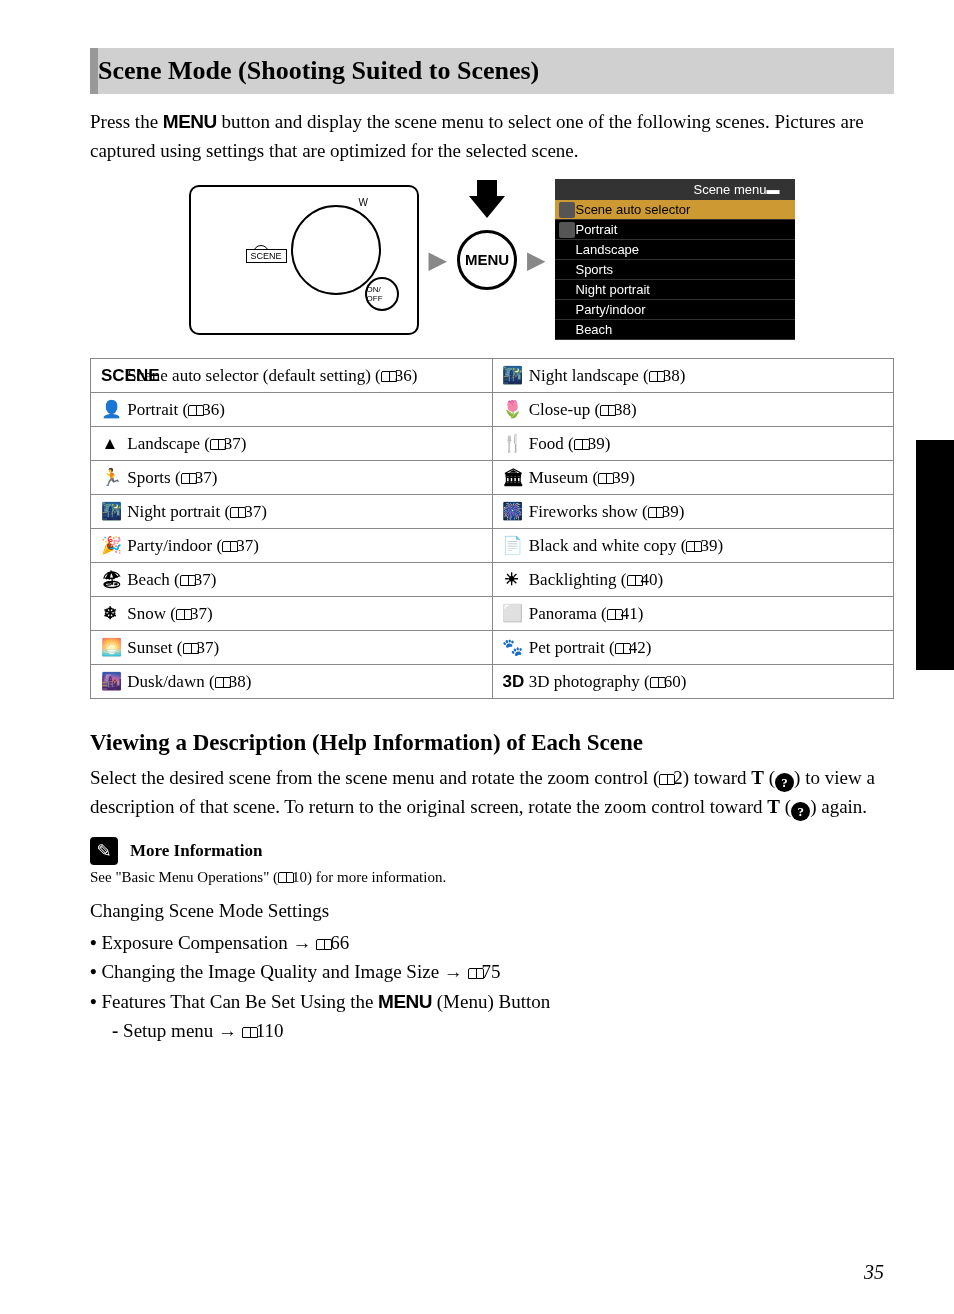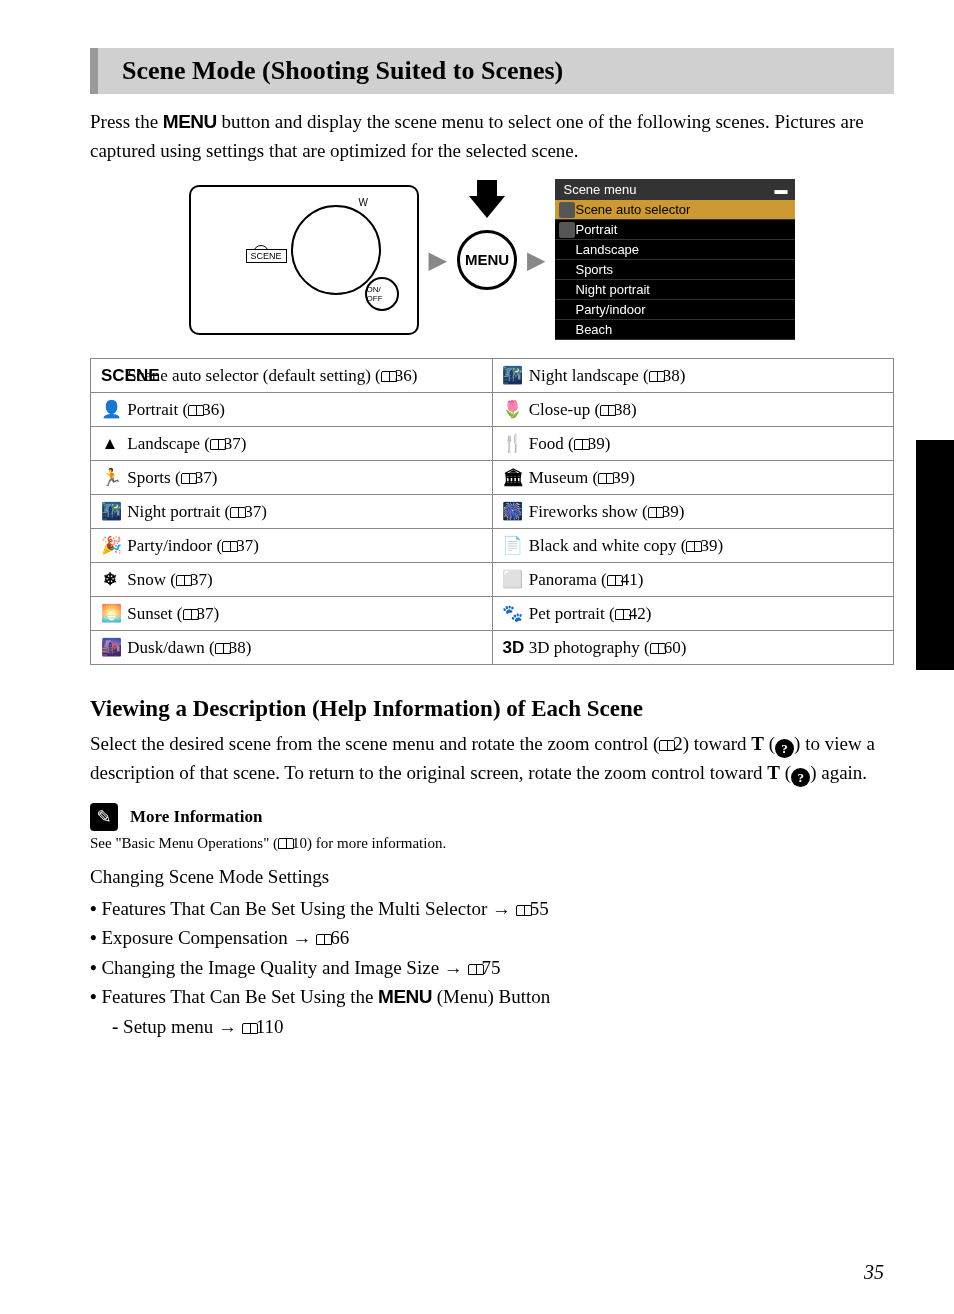--- a/index.html
+++ b/index.html
@@ -1,31 +1,31 @@
 <!DOCTYPE html>
 <html><head>
 <meta charset="utf-8">
 <style>
 *{box-sizing:border-box;margin:0;padding:0}
 body{font-family:Georgia,'Times New Roman',serif;background:#fff;color:#000;width:954px;height:1314px;position:relative;padding:48px 60px 48px 90px}
-.title-bar{background:#d0d0d0;padding:8px 24px;border-left:8px solid #999;margin-bottom:14px}
+.title-bar{background:#d0d0d0;padding:8px 0;border-left:8px solid #999;margin-bottom:14px}
 .title-bar h1{font-size:26px;font-weight:bold}
 .intro{font-size:19px;line-height:1.5;margin-bottom:14px}
 .menu-label{font-family:Arial,sans-serif;font-weight:bold;font-stretch:condensed;letter-spacing:-0.5px}
 .figure-row{display:flex;align-items:center;justify-content:center;gap:10px;margin:14px 0 18px}
 .camera-box{width:230px;height:150px;border:2px solid #000;border-radius:10px;position:relative;background:#fff}
 .dial{width:90px;height:90px;border:2px solid #000;border-radius:50%;position:absolute;top:18px;left:100px;display:flex;align-items:center;justify-content:center;font-size:7px}
 .scene-tag{position:absolute;left:55px;top:62px;border:1px solid #000;font-size:9px;padding:1px 4px;background:#fff;font-family:Arial}
 .onoff{position:absolute;right:18px;bottom:22px;width:34px;height:34px;border:2px solid #000;border-radius:50%;font-size:8px;display:flex;align-items:center;justify-content:flex-end;font-family:Arial}
 .cam-misc{position:absolute;top:10px;left:168px;font-size:10px;font-family:Arial;text-align:center}
 .arrow-small{font-size:24px;color:#888}
 .menu-btn{width:60px;height:60px;border:3px solid #000;border-radius:50%;display:flex;align-items:center;justify-content:center;font-family:Arial;font-weight:bold;font-size:15px;position:relative}
 .down-arrow-tri{width:0;height:0;border-left:18px solid transparent;border-right:18px solid transparent;border-top:22px solid #000}
 .scene-menu{width:240px;background:#000;color:#fff;font-size:14px;font-family:Arial}
-.scene-menu .hdr{background:#333;padding:3px 8px;display:flex;justify-content:space-between;align-items:center;font-size:13px}
+.scene-menu .hdr{background:#333;padding:3px 16px;display:flex;justify-content:flex-end;align-items:center;font-size:13px}
 .scene-menu .item{padding:2px 8px 2px 20px;border-bottom:1px solid #333;position:relative;font-size:13px}
 .scene-menu .item.selected{background:#cc9933;color:#000}
 .scene-menu .side-icon{position:absolute;left:4px;top:2px;width:16px;height:16px;background:#555;font-size:9px;display:flex;align-items:center;justify-content:center;border-radius:2px}
 .scene-table{width:100%;border-collapse:collapse;margin-bottom:24px}
 .scene-table td{border:1px solid #888;padding:6px 10px;font-size:17px;vertical-align:middle;width:50%}
 .tbl-icon{display:inline-block;width:18px;text-align:center;margin-right:4px;font-family:Arial;font-weight:bold}
 .book-icon{display:inline-block;width:16px;height:11px;border:1.3px solid #000;border-radius:2px 2px 0 0;position:relative;vertical-align:-1px;margin-right:-2px}
 .book-icon::after{content:'';position:absolute;left:50%;top:0;bottom:0;width:1px;background:#000}
 h2{font-size:23px;font-weight:bold;margin:31px 0 8px}
 .para{font-size:19px;line-height:1.5}
@@ -115,20 +115,24 @@
       </tr>
       <tr>
         <td><span class="tbl-icon">🌃</span> <span>Night portrait</span> (<span class="book-icon"></span><span>37</span>)</td>
         <td><span class="tbl-icon">🎆</span> <span>Fireworks show</span> (<span class="book-icon"></span><span>39</span>)</td>
       </tr>
       <tr>
         <td><span class="tbl-icon">🎉</span> <span>Party/indoor</span> (<span class="book-icon"></span><span>37</span>)</td>
         <td><span class="tbl-icon">📄</span> <span>Black and white copy</span> (<span class="book-icon"></span><span>39</span>)</td>
       </tr>
       <tr>
+        <td><span class="tbl-icon">🏖</span> <span>Beach</span> (<span class="book-icon"></span><span>37</span>)</td>
+        <td><span class="tbl-icon">☀</span> <span>Backlighting</span> (<span class="book-icon"></span><span>40</span>)</td>
+      </tr>
+      <tr>
         <td><span class="tbl-icon">❄</span> <span>Snow</span> (<span class="book-icon"></span><span>37</span>)</td>
         <td><span class="tbl-icon">⬜</span> <span>Panorama</span> (<span class="book-icon"></span><span>41</span>)</td>
       </tr>
       <tr>
         <td><span class="tbl-icon">🌅</span> <span>Sunset</span> (<span class="book-icon"></span><span>37</span>)</td>
         <td><span class="tbl-icon">🐾</span> <span>Pet portrait</span> (<span class="book-icon"></span><span>42</span>)</td>
       </tr>
       <tr>
         <td><span class="tbl-icon">🌆</span> <span>Dusk/dawn</span> (<span class="book-icon"></span><span>38</span>)</td>
         <td><span class="tbl-icon">3D</span> <span>3D photography</span> (<span class="book-icon"></span><span>60</span>)</td>
@@ -144,21 +148,20 @@
 <div class="note-row">
   <div class="note-icon">✎</div>
   <div class="note-title">More Information</div>
 </div>
 <p class="note-text">
   <span>See "Basic Menu Operations" (</span><span class="book-icon"></span><span>10</span><span>) for more information.</span>
 </p>
 
 <h3>Changing Scene Mode Settings</h3>
 <ul id="bullets-ul">
-    <li><span>Features That Can Be Set Using the Multi Selector → </span><span class="book-icon"></span><span>55</span></li>
     <li><span>Exposure Compensation → </span><span class="book-icon"></span><span>66</span></li>
     <li><span>Changing the Image Quality and Image Size → </span><span class="book-icon"></span><span>75</span></li>
     <li><span>Features That Can Be Set Using the </span><span class="menu-label">MENU</span><span> (Menu) Button</span></li>
     <li class="sub"><span>Setup menu → </span><span class="book-icon"></span><span>110</span></li>
   </ul>
 
 <div class="side-tab"></div>
 <div class="side-label">Shooting Features</div>
 <div class="page-num">35</div>
 

